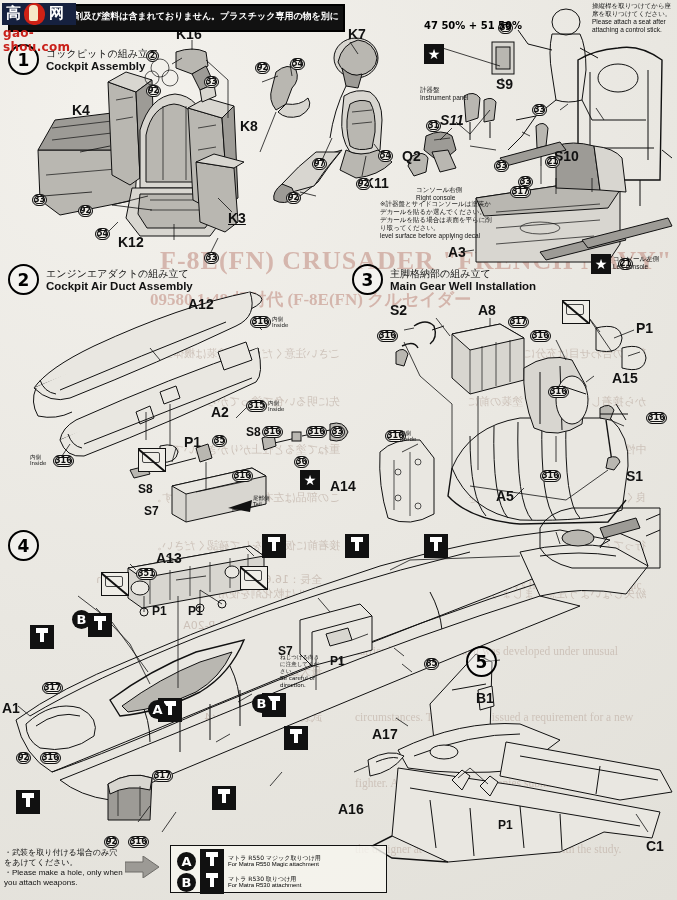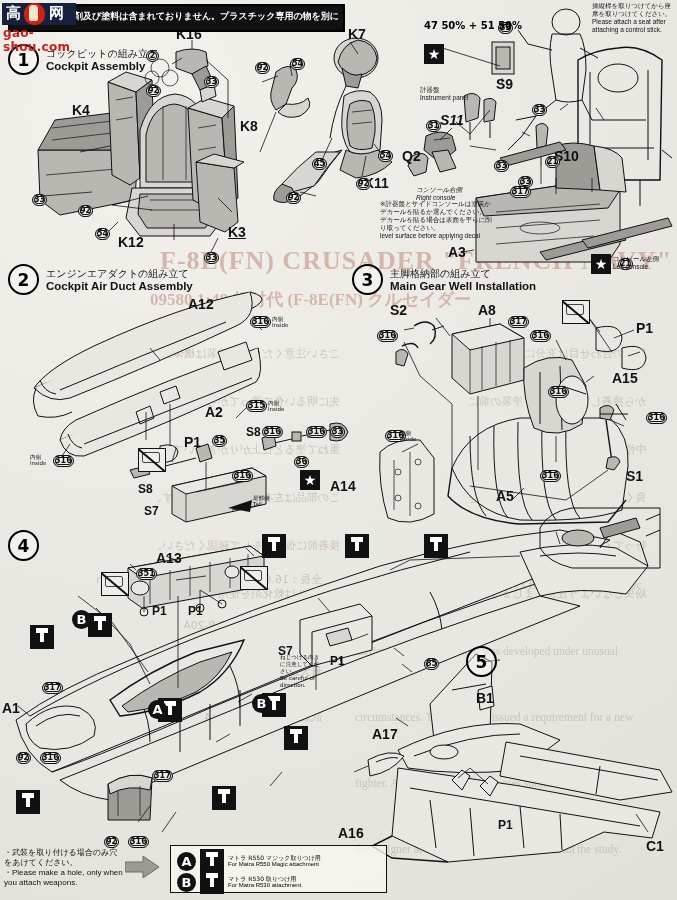--- a/index.html
+++ b/index.html
@@ -590,33 +590,33 @@
 </div>
 <div class="step" style="left:8px;top:530px;">
   <div class="num">4</div>
 </div>
 <div class="step" style="left:466px;top:646px;">
   <div class="num">5</div>
 </div>
 
 <div class="part" style="left:176px;top:26px;">K16</div>
 <div class="part" style="left:72px;top:102px;">K4</div>
-<div class="part" style="left:228px;top:224px;text-decoration:underline;">K3</div>
+<div class="part" style="left:228px;top:210px;text-decoration:underline;">K3</div>
 <div class="part" style="left:118px;top:234px;">K12</div>
 <div class="part" style="left:348px;top:26px;">K7</div>
 <div class="part" style="left:240px;top:118px;">K8</div>
 <div class="part" style="left:364px;top:175px;">K11</div>
 <div class="part" style="left:402px;top:148px;">Q2</div>
 <div class="part" style="left:496px;top:76px;">S9</div>
 <div class="part" style="left:440px;top:112px;font-style:italic;">S11</div>
 <div class="part" style="left:554px;top:148px;">S10</div>
 <div class="part" style="left:448px;top:244px;">A3</div>
 
 <div class="part" style="left:188px;top:296px;">A12</div>
-<div class="part" style="left:205px;top:404px;">A2</div>
+<div class="part" style="left:211px;top:404px;">A2</div>
 <div class="part" style="left:184px;top:434px;">P1</div>
 <div class="part sm" style="left:138px;top:482px;">S8</div>
 <div class="part sm" style="left:246px;top:425px;">S8</div>
 <div class="part sm" style="left:144px;top:504px;">S7</div>
 
 <div class="part" style="left:390px;top:302px;">S2</div>
 <div class="part" style="left:478px;top:302px;">A8</div>
 <div class="part" style="left:636px;top:320px;">P1</div>
 <div class="part" style="left:612px;top:370px;">A15</div>
 <div class="part" style="left:626px;top:468px;">S1</div>
@@ -625,34 +625,34 @@
 
 <div class="part" style="left:156px;top:550px;">A13</div>
 <div class="part sm" style="left:152px;top:604px;">P1</div>
 <div class="part sm" style="left:188px;top:604px;">P1</div>
 <div class="part" style="left:2px;top:700px;">A1</div>
 <div class="part sm" style="left:278px;top:644px;">S7</div>
 <div class="part" style="left:372px;top:726px;">A17</div>
 <div class="part sm" style="left:330px;top:654px;">P1</div>
 
 <div class="part" style="left:476px;top:690px;">B1</div>
-<div class="part" style="left:338px;top:801px;margin-top:24px;">A16</div>
+<div class="part" style="left:338px;top:801px;">A16</div>
 <div class="part sm" style="left:498px;top:818px;">P1</div>
 <div class="part" style="left:646px;top:838px;">C1</div>
 
 <div class="cbox dbl" style="left:146px;top:50px;">2</div>
 <div class="cbox dbl" style="left:204px;top:76px;">33</div>
 <div class="cbox dbl" style="left:146px;top:85px;">92</div>
 <div class="cbox dbl" style="left:32px;top:194px;">33</div>
 <div class="cbox dbl" style="left:78px;top:205px;">92</div>
 <div class="cbox dbl" style="left:95px;top:228px;">54</div>
 <div class="cbox dbl" style="left:204px;top:252px;">33</div>
 <div class="cbox dbl" style="left:255px;top:62px;">92</div>
 <div class="cbox dbl" style="left:290px;top:58px;">54</div>
-<div class="cbox dbl" style="left:312px;top:158px;">45</div>
+<div class="cbox dbl" style="left:312px;top:158px;">97</div>
 <div class="cbox dbl" style="left:378px;top:150px;">54</div>
 <div class="cbox dbl" style="left:356px;top:178px;">92</div>
 <div class="cbox dbl" style="left:286px;top:192px;">92</div>
 <div class="cbox dbl" style="left:498px;top:22px;">33</div>
 <div class="cbox dbl" style="left:426px;top:120px;">31</div>
 <div class="cbox dbl" style="left:494px;top:160px;">33</div>
 <div class="cbox dbl" style="left:518px;top:176px;">33</div>
 <div class="cbox dbl" style="left:510px;top:186px;">317</div>
 <div class="cbox dbl" style="left:545px;top:156px;">21</div>
 <div class="cbox dbl" style="left:532px;top:104px;">33</div>
@@ -724,21 +724,21 @@
 <div class="cir" style="left:252px;top:694px;">B</div>
 
 <div class="note" style="left:592px;top:2px;width:84px;">
   <div class="jp">操縦桿を取りつけてから座席を取りつけてください。</div>
   <div class="en">Please attach a seat after attaching a control stick.</div>
 </div>
 <div class="note" style="left:420px;top:86px;width:60px;">
   <div class="jp">計器盤</div>
   <div class="en">Instrument panel</div>
 </div>
-<div class="note" style="left:416px;top:186px;width:64px;font-style:italic;">
+<div class="note" style="left:416px;top:186px;width:64px;">
   <div class="jp">コンソール右側</div>
   <div class="en">Right console</div>
 </div>
 <div class="note" style="left:613px;top:255px;width:62px;">
   <div class="jp">コンソール左側</div>
   <div class="en">Left console</div>
 </div>
 <div class="note" style="left:380px;top:200px;width:112px;">
   <div class="jp">※計器盤とサイドコンソールは塗装かデカールを貼るか選んでください。デカールを貼る場合は表面を平らに削り取ってください。</div>
   <div class="en">level surface before applying decal</div>

